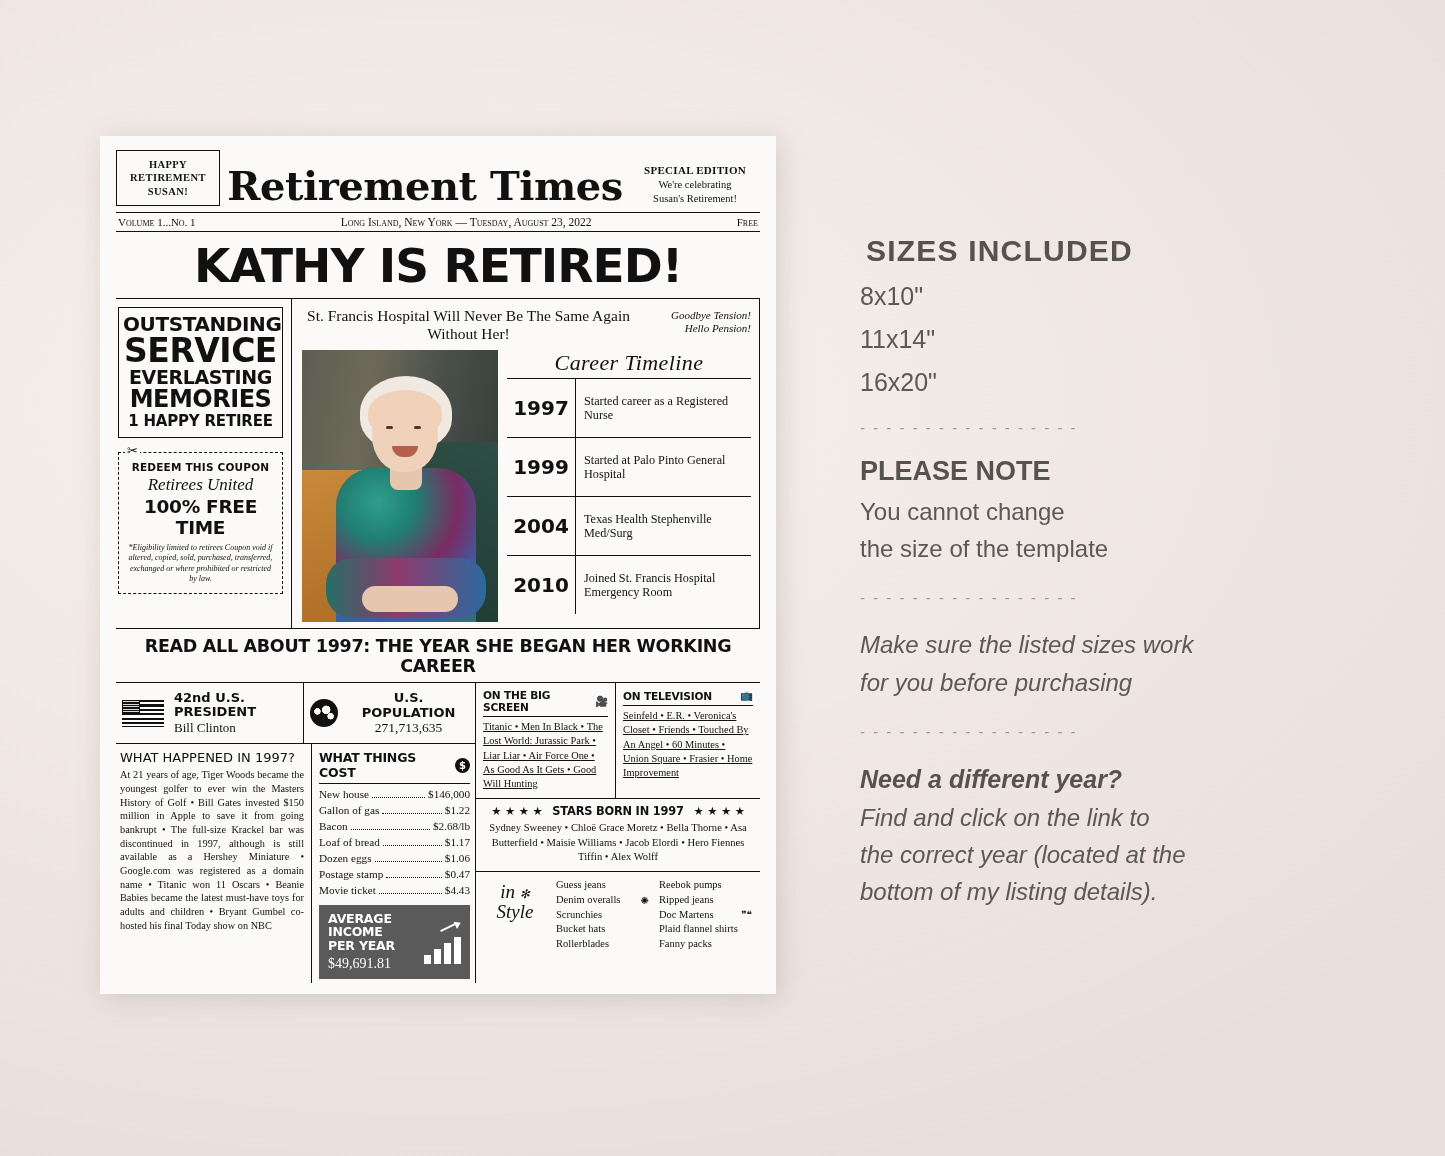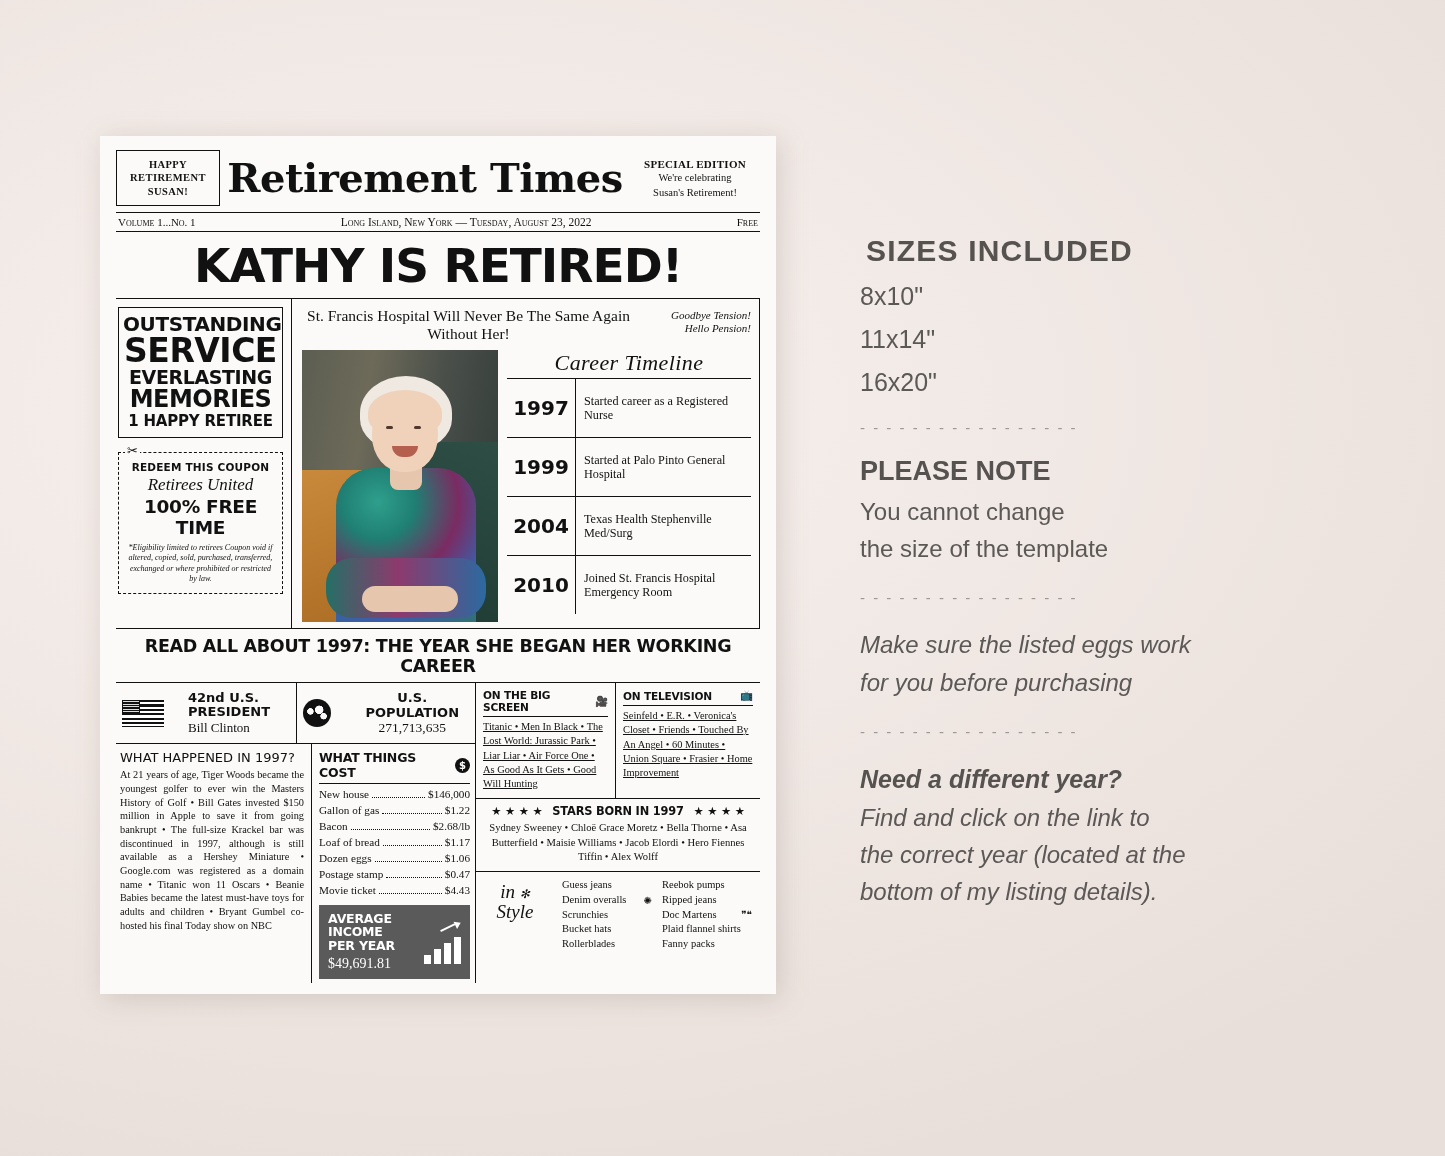--- a/index.html
+++ b/index.html
@@ -39,21 +39,21 @@
     height: 858px;
     background: #fbfaf8;
     box-sizing: border-box;
     padding: 14px 16px 12px 16px;
     font-family: "Liberation Serif", serif;
     color: #111;
   }
   
   .masthead {
     display: flex;
-    align-items: center;
+    align-items: flex-end;
     justify-content: space-between;
     padding-bottom: 6px;
   }
   .happy-box {
     border: 1.5px solid #111;
     font-family: "Liberation Serif", serif;
     font-size: 10.5px;
     line-height: 1.28;
     letter-spacing: .4px;
     text-align: center;
@@ -317,21 +317,21 @@
     box-sizing: border-box;
     border-right: 1.5px solid #111;
   }
   .pres-row {
     display: flex;
     border-bottom: 1.5px solid #111;
   }
   .pres-cell {
     display: flex;
     align-items: center;
-    gap: 24px;
+    gap: 10px;
     padding: 7px 6px;
     box-sizing: border-box;
   }
   .pres-cell.first {
     width: 196px;
     border-right: 1.5px solid #111;
   }
   .flag {
     width: 42px;
     height: 27px;
@@ -513,21 +513,21 @@
     font-weight: bold;
     font-size: 11.4px;
     letter-spacing: -0.2px;
     margin-bottom: 3px;
   }
   .stars-body { font-size: 10.6px; line-height: 1.38; }
   .instyle {
     display: flex;
     align-items: flex-start;
     padding: 6px 6px 4px 8px;
-    gap: 16px;
+    gap: 10px;
   }
   .instyle-title {
     font-family: "Liberation Serif", serif;
     font-style: italic;
     font-size: 19px;
     line-height: 1.04;
     width: 62px;
     text-align: center;
     flex: none;
     padding-top: 4px;
@@ -838,21 +838,21 @@
   <div class="size">16x20"</div>
 
   <div class="divider">- - - - - - - - - - - - - - - - -</div>
 
   <h3>PLEASE NOTE</h3>
   <p>You cannot change</p>
   <p>the size of the template</p>
 
   <div class="divider">- - - - - - - - - - - - - - - - -</div>
 
-  <p class="italic">Make sure the listed eggs work</p>
+  <p class="italic">Make sure the listed sizes work</p>
   <p class="italic">for you before purchasing</p>
 
   <div class="divider">- - - - - - - - - - - - - - - - -</div>
 
   <p class="bold-italic">Need a different year?</p>
   <p class="italic">Find and click on the link to</p>
   <p class="italic">the correct year (located at the</p>
   <p class="italic">bottom of my listing details).</p>
 </div>
 

